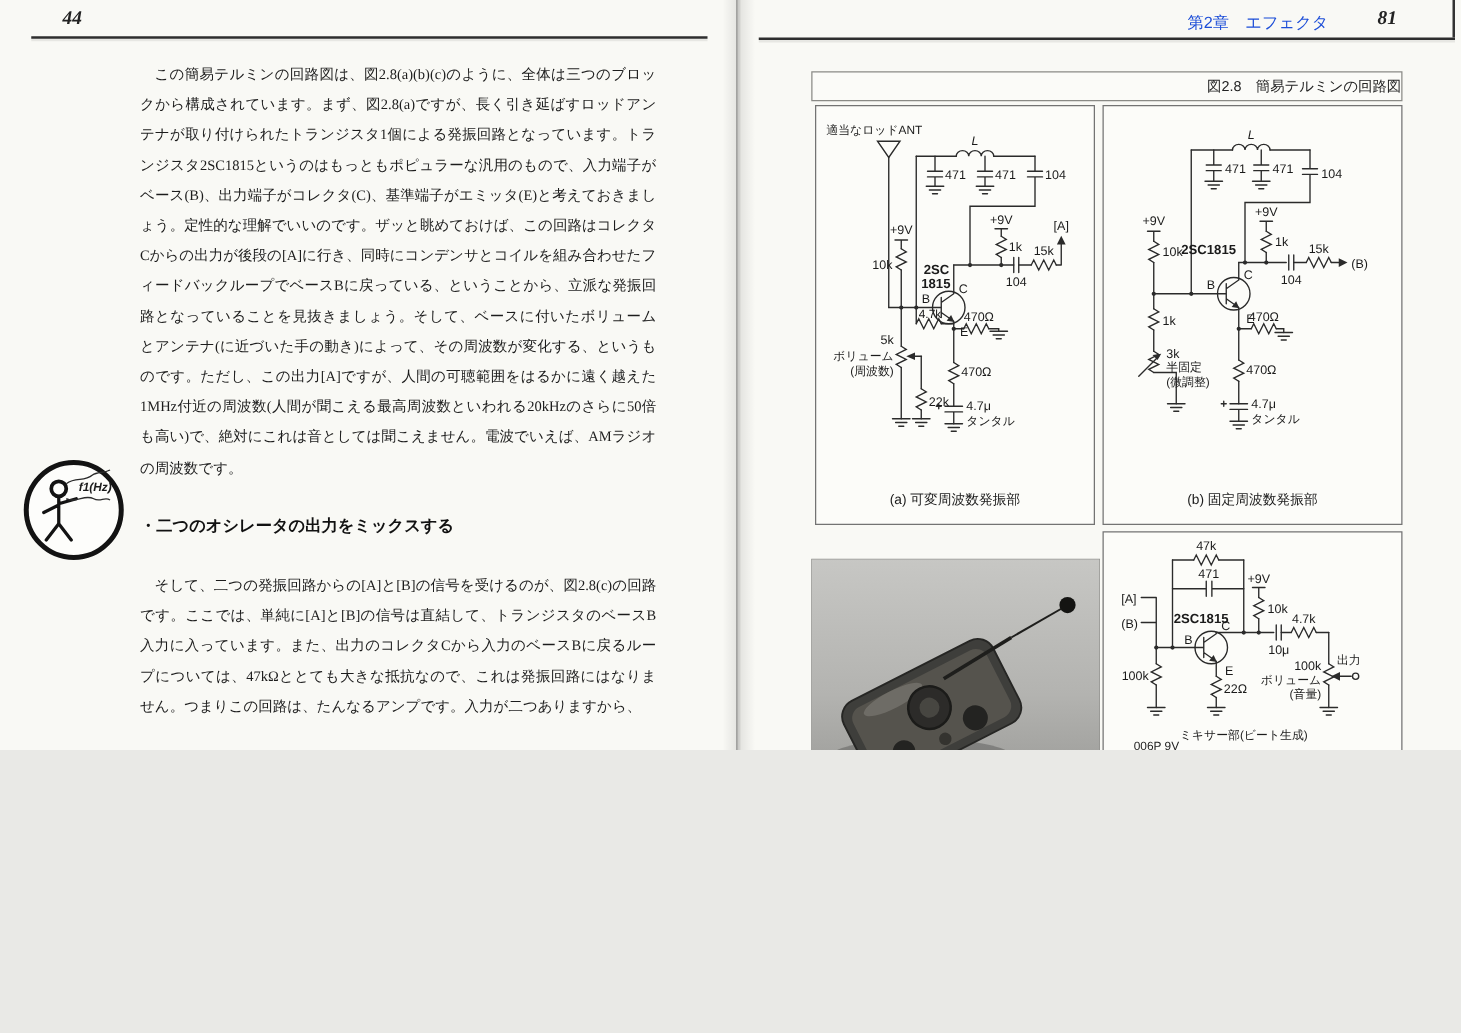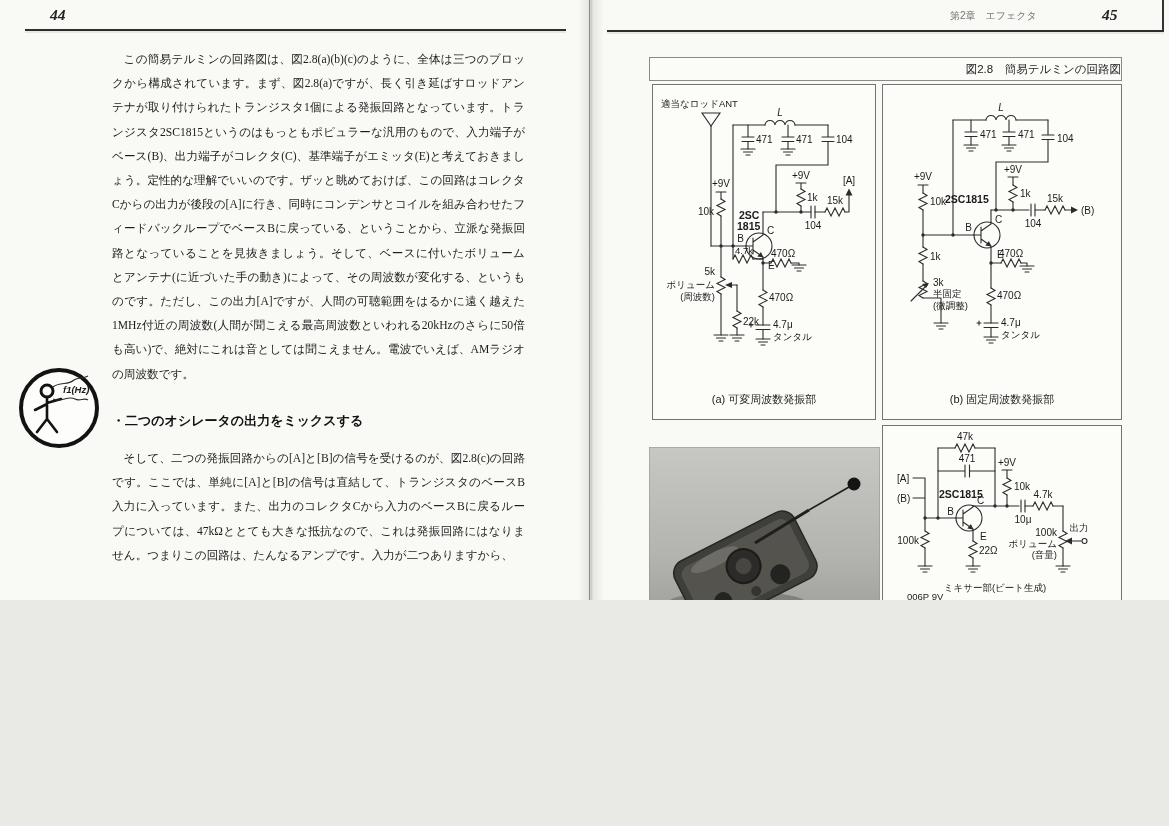--- a/index.html
+++ b/index.html
@@ -1,29 +1,29 @@
 <!DOCTYPE html>
 <html lang="ja"><head>
 <meta charset="utf-8">
 <style>
   html,body{margin:0;padding:0;background:#e9e9e6;}
   .scan{position:relative;width:1169px;height:600px;background:#f9f9f5;overflow:hidden;
         font-family:"Liberation Serif","DejaVu Serif",serif;color:#1f1f1f;padding-left:36px;}
   .abs{position:absolute;}
   
   .pageno{font-style:italic;font-weight:bold;font-size:15.5px;color:#222;}
-  .chapter{font-family:"Liberation Sans","DejaVu Sans",sans-serif;font-size:10px;color:#737373;}
+  .chapter{font-family:"Liberation Sans","DejaVu Sans",sans-serif;font-size:13px;color:#1d4ed8;}
   .rule{background:#2e2e2e;height:1.5px;box-shadow:0 2px 0 rgba(0,0,0,0.07);}
   
   .textblock{left:112px;top:48px;width:413px;font-size:11.6px;line-height:24.2px;
              text-align:justify;color:#1c1c1c;}
   .textblock p{margin:0;}
   .textblock p.ind{text-indent:1em;}
   .bodyhead{font-family:"Liberation Sans","DejaVu Sans",sans-serif;font-weight:bold;
-            font-size:13px;margin:22px 0 14px 0;color:#111;}
+            font-size:13px;margin:22px 0 24px 0;color:#111;}
   
   .figbar{border:1px solid #8a8a86;background:#fbfbf8;display:flex;align-items:center;justify-content:flex-end;
           font-family:"Liberation Sans","DejaVu Sans",sans-serif;font-size:11.5px;color:#222;}
   .cbox{border:1px solid #737373;background:#fcfcf9;}
   .cbox svg{display:block;width:100%;height:100%;}
   svg text{font-family:"Liberation Sans","DejaVu Sans",sans-serif;font-size:10px;fill:#1b1b1b;}
   svg text.bold{font-weight:bold;font-size:10.5px;}
   svg text.cap{font-size:11px;}
   svg text.small{font-size:9.5px;}
   svg text.it{font-style:italic;}
@@ -61,21 +61,21 @@
       </g>
       <text x="46" y="27" class="it small" style="font-weight:bold">f1(Hz)</text>
     </svg>
   </div>
 
   <div class="abs gutter"></div>
   <div class="abs gutterline"></div>
 
   <div class="abs" style="left:600px;top:0;width:569px;height:826px;">
     <span class="abs chapter" style="left:350px;top:9px;">第2章　エフェクタ</span>
-    <span class="abs pageno" style="left:502px;top:6px;">45</span>
+    <span class="abs pageno" style="left:502px;top:6px;">81</span>
     <div class="abs rule" style="left:7px;top:30px;width:557px;"></div>
   </div>
   <div class="abs edgetick"></div>
 
   <div class="abs figbar" style="left:649px;top:57px;width:471px;height:22px;">
     <span>図2.8　簡易テルミンの回路図</span>
   </div>
 
   <div class="abs cbox" style="left:652px;top:84px;width:222px;height:334px;">
     <svg viewBox="0 0 222 334">

